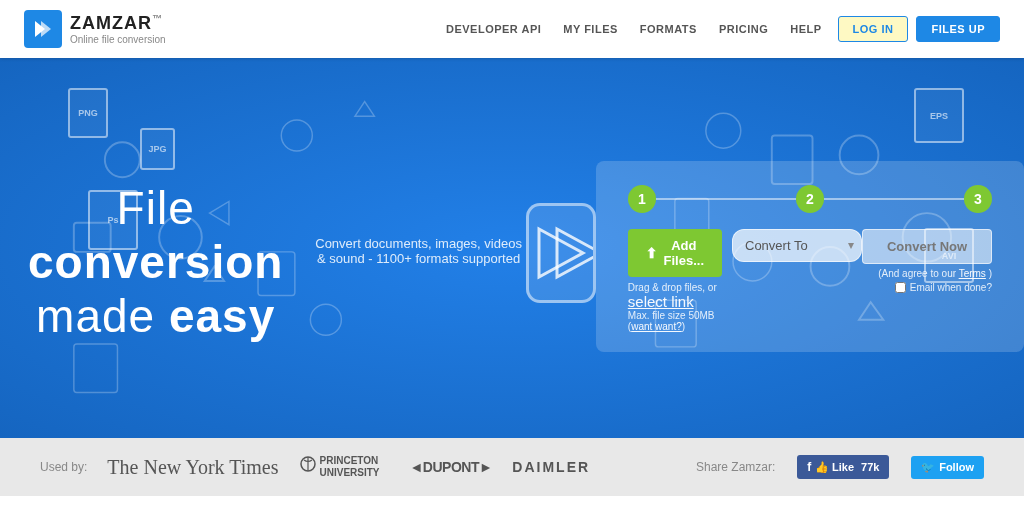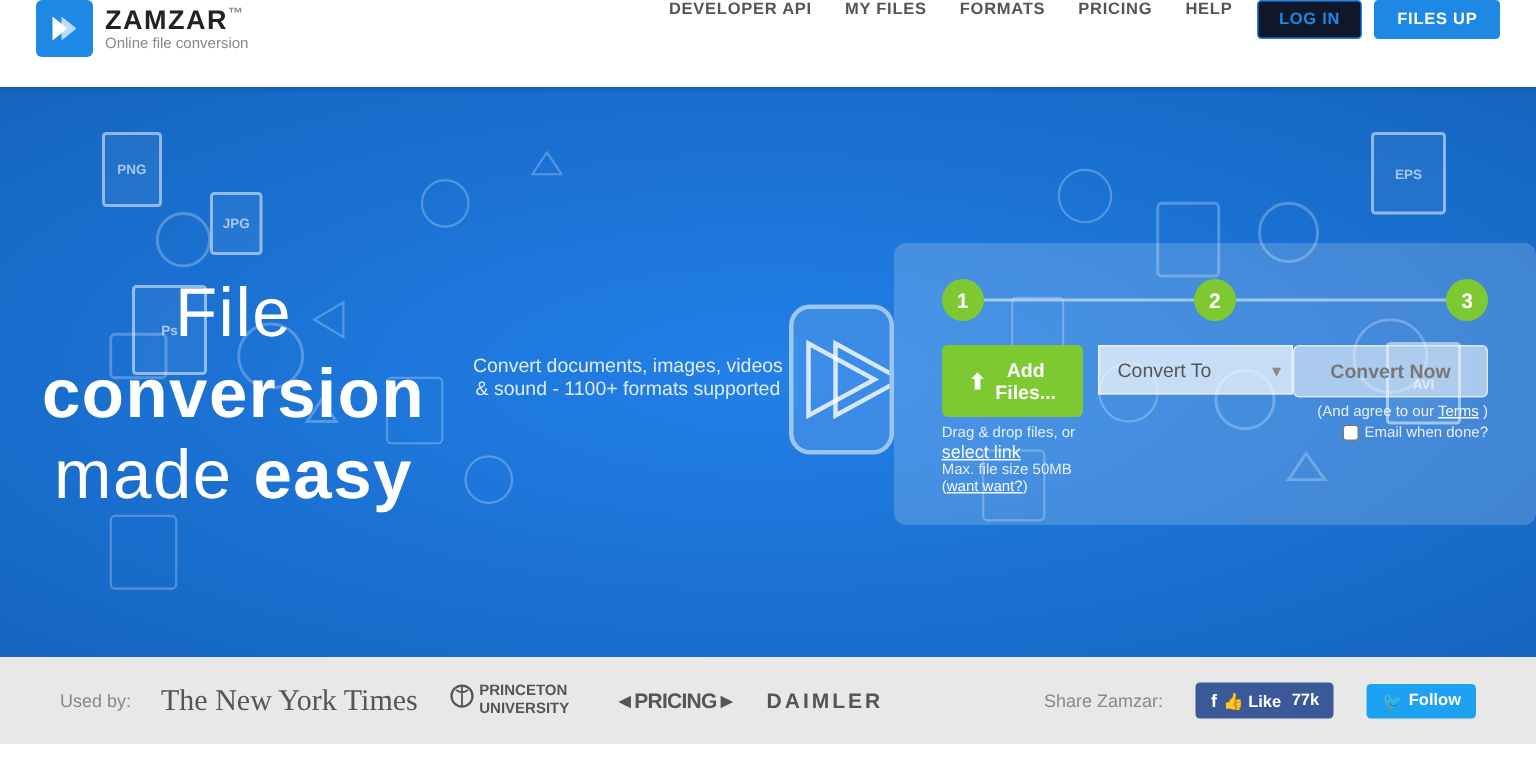--- a/index.html
+++ b/index.html
@@ -3,21 +3,21 @@
   <meta charset="utf-8">
   <style>
     * { margin: 0; padding: 0; box-sizing: border-box; }
     body { width: 1024px; height: 508px; overflow: hidden; font-family: Arial, sans-serif; }
 
     
     #navbar {
       background: #fff;
       height: 58px;
       display: flex;
-      align-items: flex-start;
+      align-items: center;
       padding: 0 24px;
       position: relative;
       z-index: 10;
       box-shadow: 0 1px 3px rgba(0,0,0,0.15);
     }
     #logo-area {
       display: flex;
       align-items: center;
       gap: 8px;
       min-width: 180px;
@@ -53,21 +53,21 @@
     #nav-buttons { display: flex; gap: 8px; }
     .nav-btn {
       padding: 6px 14px;
       font-size: 11px;
       font-weight: 700;
       border-radius: 3px;
       cursor: pointer;
       letter-spacing: 0.5px;
     }
     #login-btn {
-      background: #0f172a;
+      background: #fef9c3;
       border: 1.5px solid #1e88e5;
       color: #1e88e5;
     }
     #signup-btn {
       background: #1e88e5;
       border: 1.5px solid #1e88e5;
       color: #fff;
     }
 
     
@@ -174,21 +174,21 @@
     #drag-text a { color: rgba(255,255,255,0.95); }
     #size-text {
       font-size: 10px;
       color: rgba(255,255,255,0.85);
     }
     #size-text a { color: rgba(255,255,255,0.95); }
 
     #convert-to-select {
       background: rgba(255,255,255,0.7);
       border: 1px solid rgba(255,255,255,0.6);
-      border-radius: 0;
+      border-radius: 12px;
       padding: 8px 24px 8px 12px;
       font-size: 13px;
       color: #555;
       cursor: pointer;
       appearance: none;
       -webkit-appearance: none;
       width: 130px;
     }
     #convert-select-wrapper {
       position: relative;
@@ -397,21 +397,21 @@
     </div>
     <div id="controls-row">
 
       <div id="step1-area">
         <button id="add-files-btn">
           <span style="font-size:14px;">⬆</span>
           <span>Add Files...</span>
         </button>
         <div id="drag-text">
           <span>Drag &amp; drop files, or</span>
-          <a href="#" style="font-size:12px;color:rgba(255,255,255,0.95);">select link</a>
+          <a href="#" style="font-size:15px;color:rgba(255,255,255,0.95);">select link</a>
         </div>
         <div id="size-text">
           <span>Max. file size 50MB (</span><a href="#" style="font-size:10px;color:rgba(255,255,255,0.95);">want want?</a><span>)</span>
         </div>
       </div>
 
       <div id="step2-area">
         <div id="convert-select-wrapper">
           <select id="convert-to-select">
             <option>Convert To</option>
@@ -439,21 +439,21 @@
   <div id="used-by">
     <span id="used-by-label">Used by:</span>
     <span id="nyt-logo" class="brand-logo">The New York Times</span>
     <span id="princeton-logo" class="brand-logo">
       <svg width="18" height="20" viewBox="0 0 18 20">
           <circle cx="9" cy="9" r="7" fill="none" stroke="#555" stroke-width="1.5"></circle>
           <path d="M9,2 L9,16 M5,5 Q9,8 13,5" fill="none" stroke="#555" stroke-width="1.2"></path>
         </svg>
       <span style="font-size:10px;font-weight:700;color:#555;max-width:70px;line-height:1.2;display:inline-block;">PRINCETON UNIVERSITY</span>
     </span>
-    <span id="dupont-logo" class="brand-logo">◄PRICING►</span>
+    <span id="dupont-logo" class="brand-logo">◄DUPONT►</span>
     <span id="daimler-logo" class="brand-logo">DAIMLER</span>
   </div>
 
   <div id="share-area">
     <span id="share-label">Share Zamzar:</span>
     <button id="fb-like-btn">
       <span style="font-weight:900;font-size:12px;">f</span>
       <span>👍 Like</span>
       <span style="margin-left:3px;">77k</span>
     </button>

